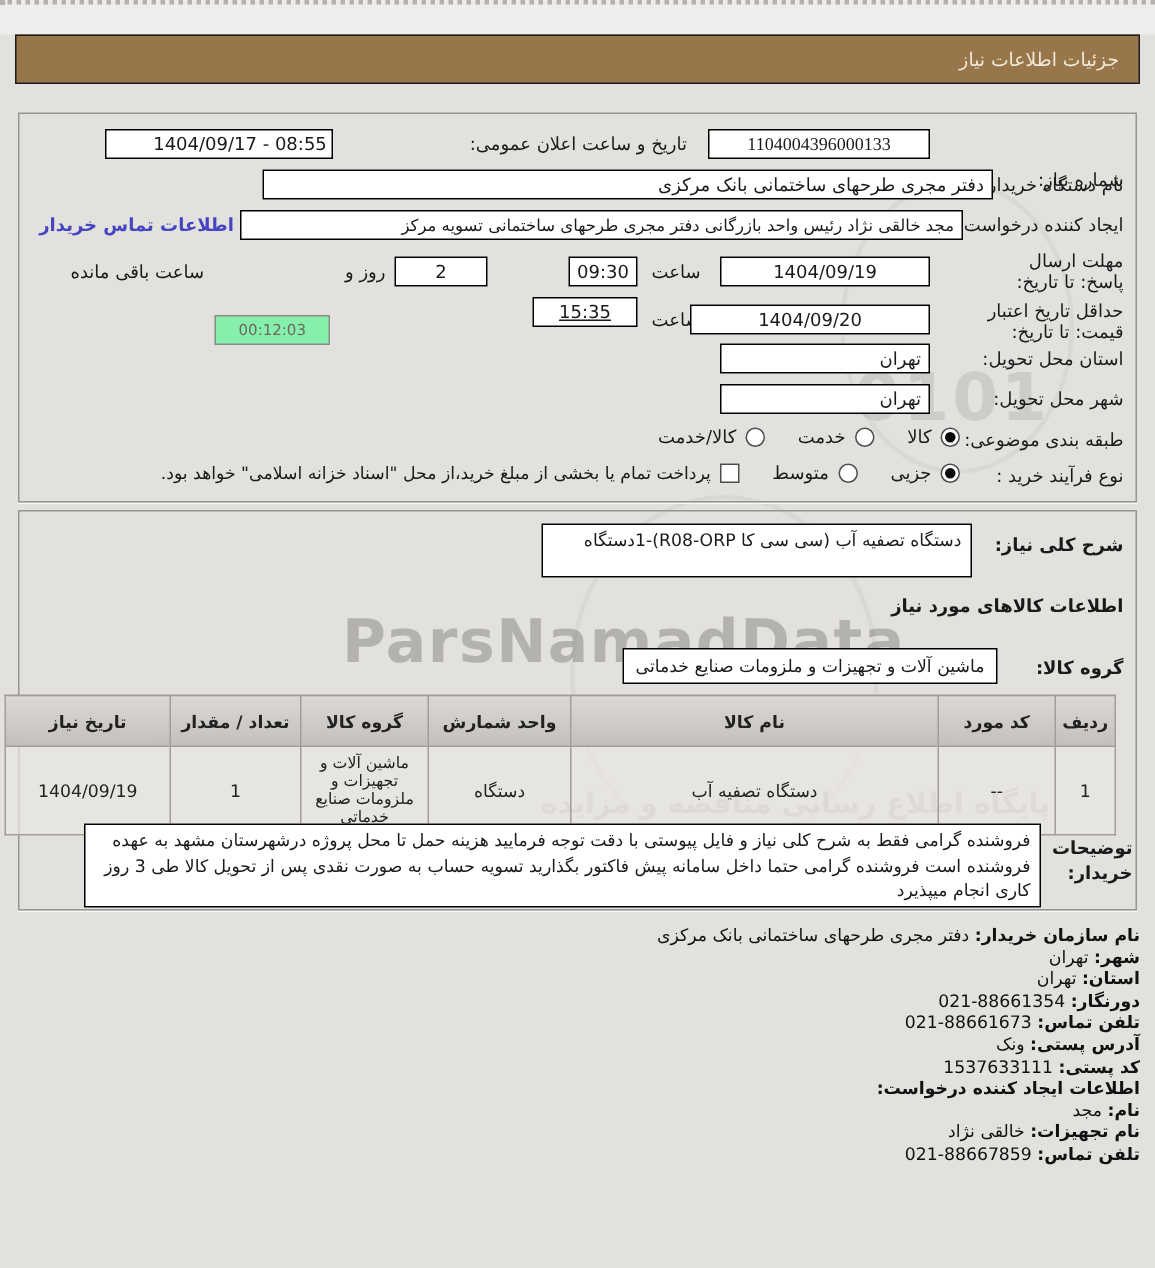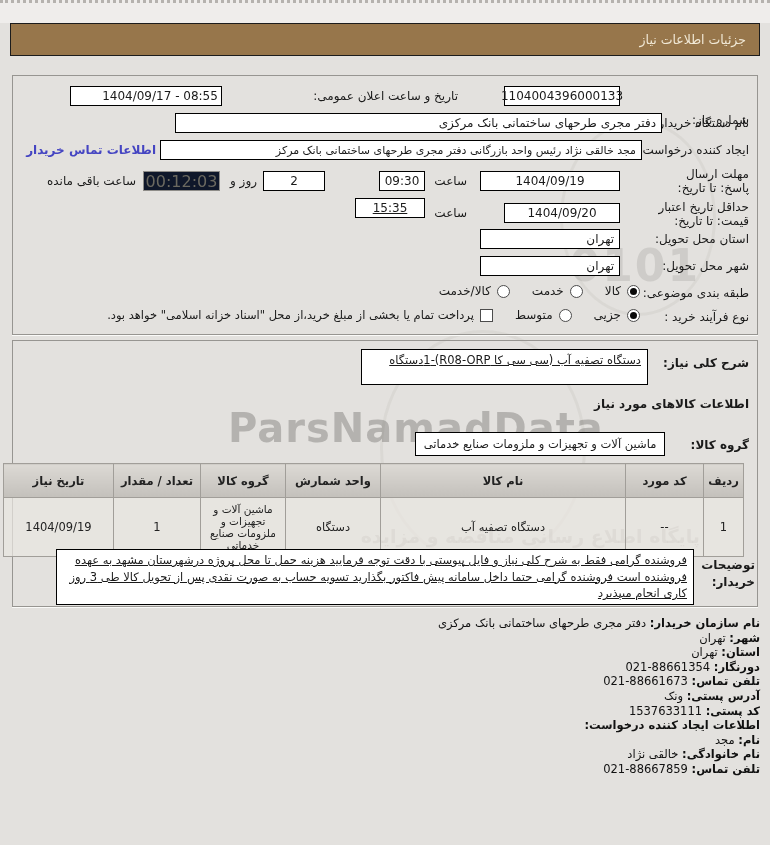--- a/index.html
+++ b/index.html
@@ -32,23 +32,23 @@
 
   .lbl{position:absolute;color:#1a1a1a;font-size:12px;line-height:14px;text-align:right;}
   .blbl{font-weight:bold;}
   .vbox{
     position:absolute;background:#fff;border:1px solid #000;height:20px;
     display:flex;align-items:center;justify-content:center;font-size:12px;
     box-sizing:border-box;z-index:2;
   }
   .vbox.ta-r{justify-content:flex-start;padding:0 5px;}
   .countdown{
-    position:absolute;background:#0f172a;border:1px solid #8f8d89;height:20px;
-    display:flex;align-items:center;justify-content:center;font-size:16px;color:#6b6960;
-    box-sizing:border-box;z-index:2;
+    position:absolute;background:#86efac;border:1px solid #8f8d89;height:20px;
+    display:flex;align-items:center;justify-content:center;font-size:10px;color:#6b6960;
+    box-sizing:border-box;z-index:2;margin-top:39px;
   }
   .link{color:#4545c2;cursor:pointer;font-size:12px;font-weight:bold;}
   .radio{width:13px;height:13px;border-radius:50%;background:#fff;border:1px solid #4c4c4c;display:inline-block;box-sizing:border-box;flex:none;}
   .radio.sel{position:relative;}
   .radio.sel::after{content:'';position:absolute;left:2px;top:2px;width:7px;height:7px;border-radius:50%;background:#0a0a0a;}
   .checkbox{width:13px;height:13px;background:#fff;border:1px solid #4c4c4c;display:inline-block;box-sizing:border-box;flex:none;}
   .optrow{position:absolute;display:flex;align-items:center;gap:6px;direction:rtl;z-index:2;}
   .optrow .gap{width:10px;}
 
   table.items{
@@ -58,21 +58,21 @@
   table.items th{
     background:linear-gradient(#dcd9d4,#c3c0bb);border:1px solid #a19e99;
     font-weight:bold;height:29px;padding:2px 3px;color:#222;
   }
   table.items td{
     border:1px solid #a19e99;background:rgba(233,230,225,0.72);
     height:54px;text-align:center;padding:2px 4px;color:#222;
   }
   .desc-box{
     position:absolute;background:#fff;border:1px solid #000;box-sizing:border-box;z-index:2;
-    font-size:11.5px;line-height:1.5;padding:2px 6px;text-align:right;text-decoration:underline;
+    font-size:11.5px;line-height:1.5;padding:2px 6px;text-align:right;
   }
   .bottom{
     position:absolute;top:616px;right:10px;left:10px;z-index:1;
     font-size:11.5px;line-height:14.6px;text-align:right;color:#111;
   }
   .bottom b{font-weight:bold;}
 </style>
 </head>
 <body>
 
@@ -85,42 +85,42 @@
 <div class="wm wm-circle wm-c1"></div>
 <div class="wm wm-circle wm-c2"></div>
 
 <div class="title-bar">
   <span>جزئیات اطلاعات نیاز</span>
 </div>
 
 <div class="panel" id="panel-main">
 
   <div class="lbl" style="top:13px;right:8px;margin-top:24px;">شماره نیاز:</div>
-  <div class="vbox" style="top:10px;right:137px;width:116px;">1104004396000133</div>
+  <div class="vbox" style="top:10px;right:137px;width:148px;font-family:Liberation Serif, serif;">1104004396000133</div>
   <div class="lbl" style="top:13px;right:299px;">تاریخ و ساعت اعلان عمومی:</div>
   <div class="vbox" style="top:10px;right:535px;width:152px;padding-left:28px;">08:55 - 1404/09/17</div>
 
   <div class="lbl" style="top:40px;right:8px;">نام دستگاه خریدار:</div>
   <div class="vbox ta-r" style="top:37px;right:95px;width:487px;">دفتر مجری طرحهای ساختمانی بانک مرکزی</div>
 
   <div class="lbl" style="top:67px;right:8px;">ایجاد کننده درخواست:</div>
-  <div class="vbox ta-r" style="top:64px;right:115px;width:482px;font-size:11px;">مجد خالقی نژاد رئیس واحد بازرگانی دفتر مجری طرحهای ساختمانی بانک مرکز</div>
+  <div class="vbox ta-r" style="top:64px;right:115px;width:482px;font-size:11px;">مجد خالقی نژاد رئیس واحد بازرگانی دفتر مجری طرحهای ساختمانی تسویه مرکز</div>
   <div class="lbl link" style="top:67px;right:601px;">اطلاعات تماس خریدار</div>
 
   <div class="lbl" style="top:91px;right:8px;width:84px;">مهلت ارسال پاسخ: تا تاریخ:</div>
   <div class="vbox" style="top:95px;right:137px;width:140px;">1404/09/19</div>
   <div class="lbl" style="top:98px;right:290px;">ساعت</div>
   <div class="vbox" style="top:95px;right:332px;width:46px;">09:30</div>
   <div class="vbox" style="top:95px;right:432px;width:62px;">2</div>
   <div class="lbl" style="top:98px;right:500px;">روز و</div>
   <div class="countdown" style="top:95px;right:537px;width:77px;">00:12:03</div>
   <div class="lbl" style="top:98px;right:621px;">ساعت باقی مانده</div>
 
   <div class="lbl" style="top:124px;right:8px;width:92px;">حداقل تاریخ اعتبار قیمت: تا تاریخ:</div>
-  <div class="vbox" style="top:127px;right:137px;width:116px;">1404/09/20</div>
+  <div class="vbox" style="top:127px;right:137px;width:160px;">1404/09/20</div>
   <div class="lbl" style="top:130px;right:290px;">ساعت</div>
   <div class="vbox" style="top:122px;right:332px;width:70px;text-decoration:underline;">15:35</div>
 
   <div class="lbl" style="top:156px;right:8px;">استان محل تحویل:</div>
   <div class="vbox ta-r" style="top:153px;right:137px;width:140px;">تهران</div>
 
   <div class="lbl" style="top:183px;right:8px;">شهر محل تحویل:</div>
   <div class="vbox ta-r" style="top:180px;right:137px;width:140px;">تهران</div>
 
   <div class="lbl" style="top:210px;right:8px;">طبقه بندی موضوعی:</div>
@@ -199,15 +199,15 @@
 <div class="bottom">
   <div><b>نام سازمان خریدار:</b> <span>دفتر مجری طرحهای ساختمانی بانک مرکزی</span></div>
   <div><b>شهر:</b> <span>تهران</span></div>
   <div><b>استان:</b> <span>تهران</span></div>
   <div><b>دورنگار:</b> <span>88661354-021</span></div>
   <div><b>تلفن تماس:</b> <span>88661673-021</span></div>
   <div><b>آدرس پستی:</b> <span>ونک</span></div>
   <div><b>کد پستی:</b> <span>1537633111</span></div>
   <div><b>اطلاعات ایجاد کننده درخواست:</b></div>
   <div><b>نام:</b> <span>مجد</span></div>
-  <div><b>نام خانوادگی:</b> <span>خالقی نژاد</span></div>
+  <div><b>نام تجهیزات:</b> <span>خالقی نژاد</span></div>
   <div><b>تلفن تماس:</b> <span>88667859-021</span></div>
 </div>
 
 </body></html>

